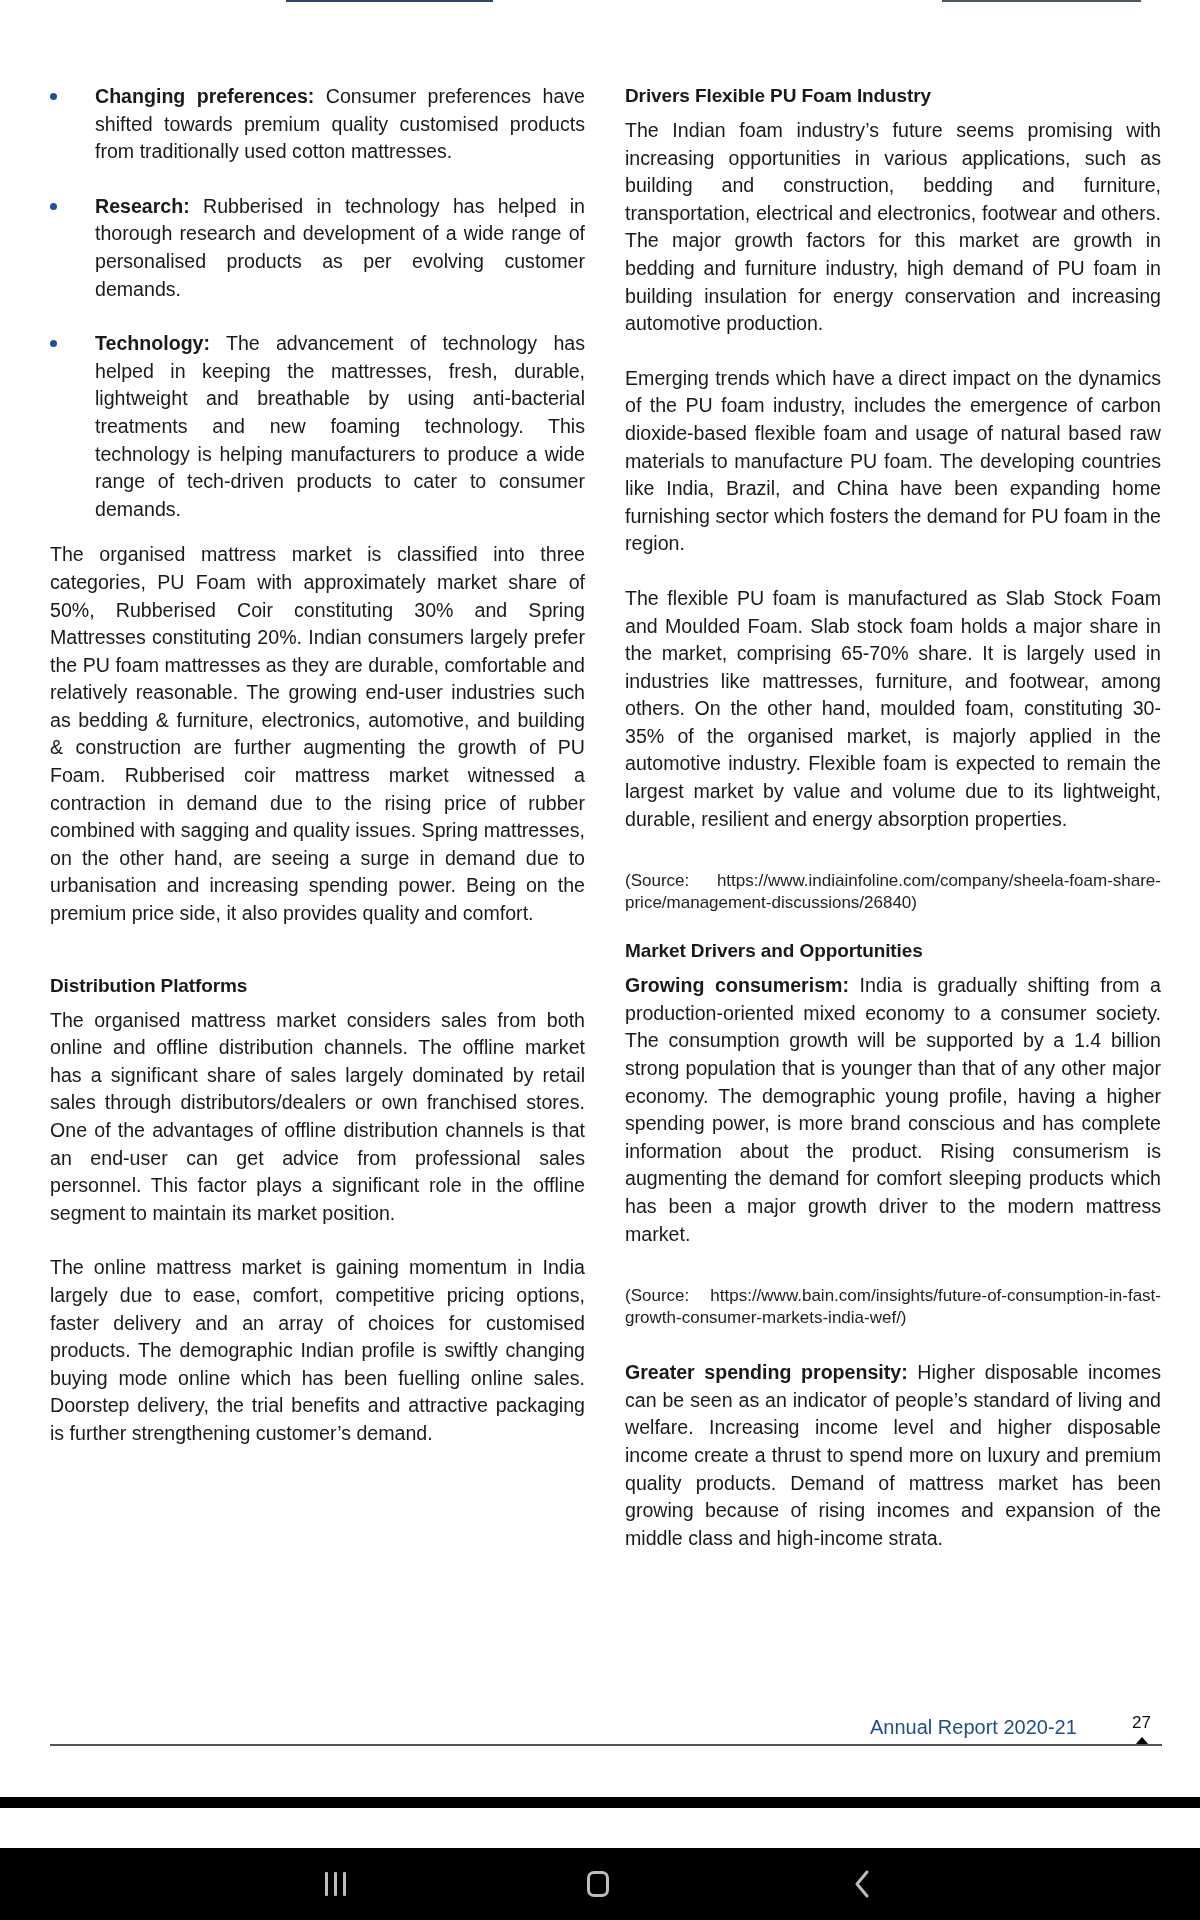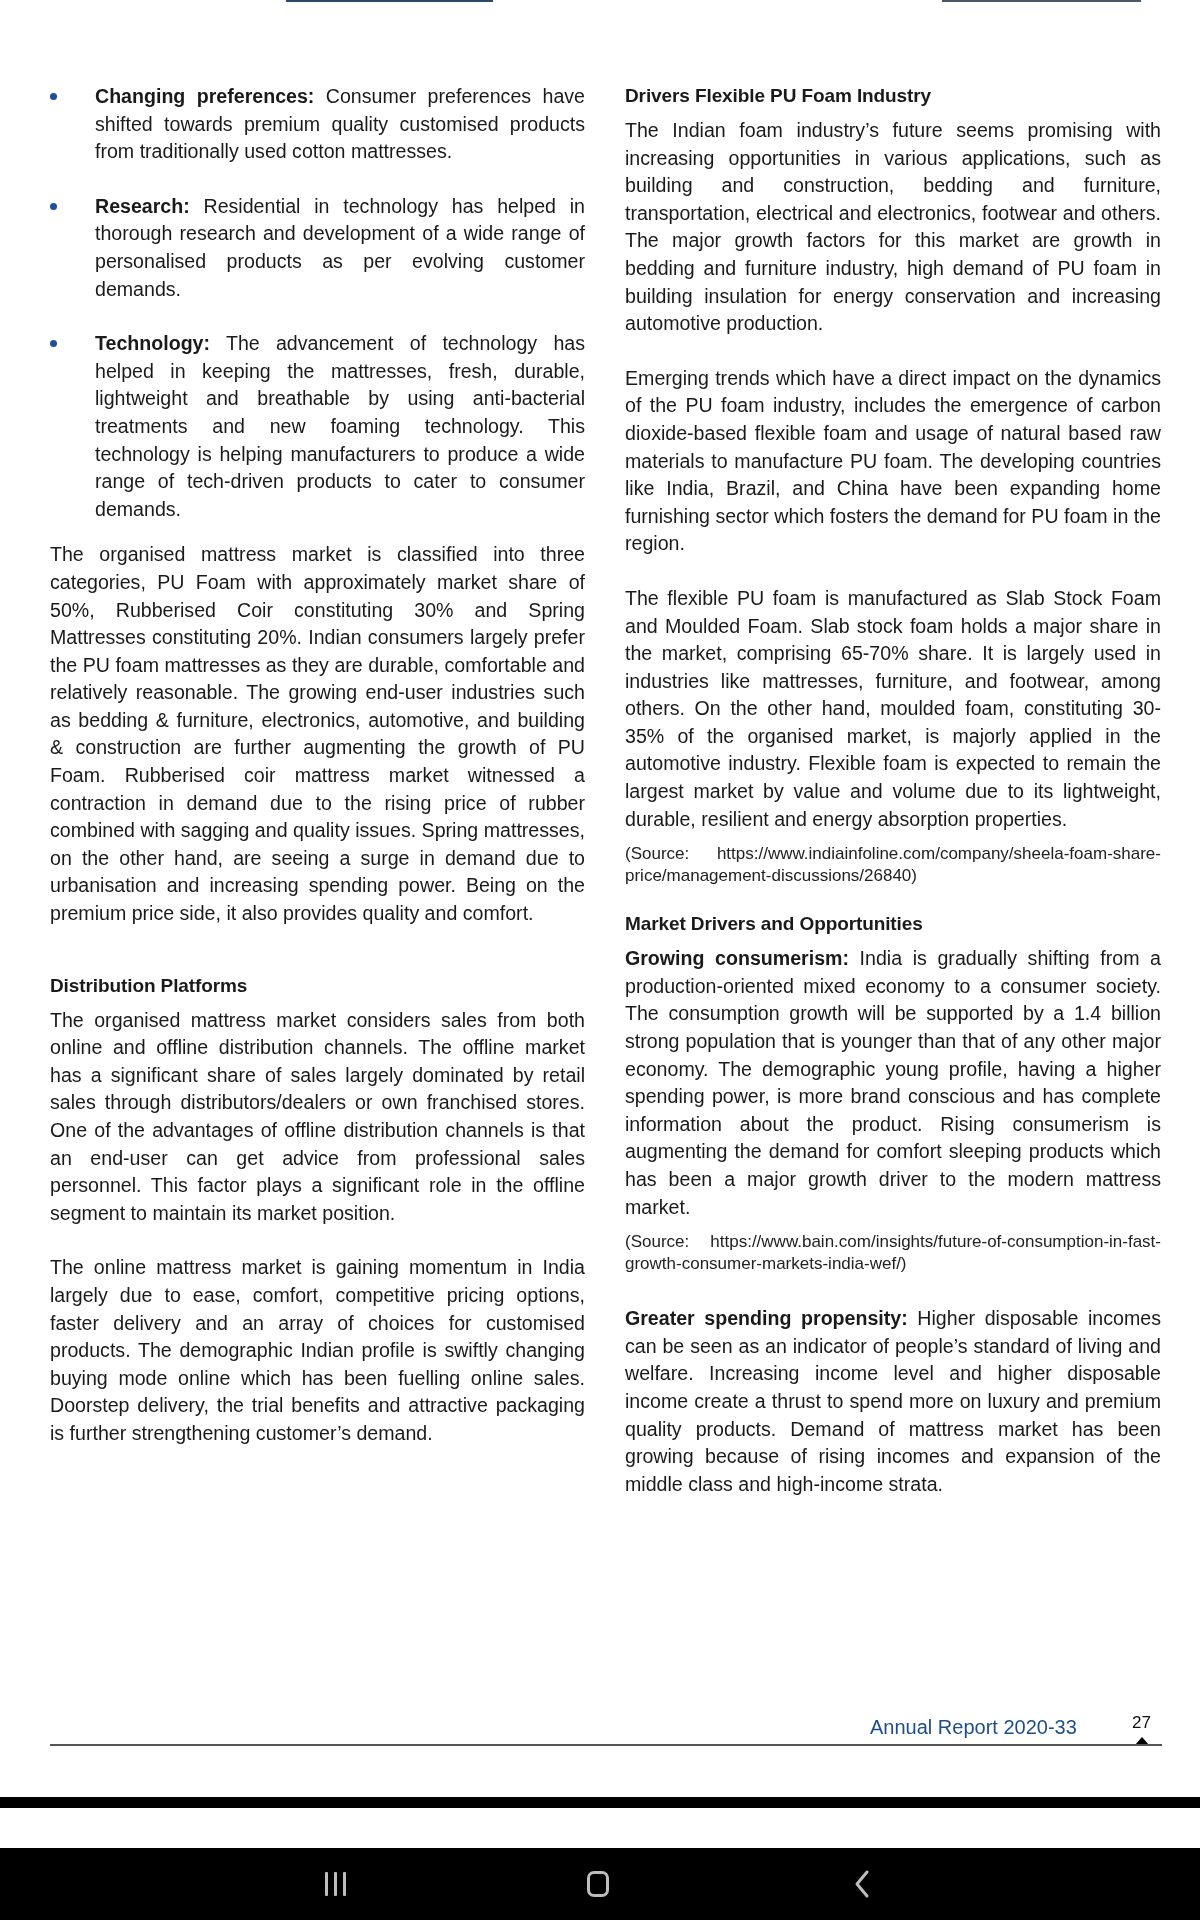--- a/index.html
+++ b/index.html
@@ -16,21 +16,21 @@
 
   p { text-align: justify; text-align-last: left; }
   .heading { font-weight: bold; font-size: 19px; line-height: 26px; margin-bottom: 8px; letter-spacing: -0.1px; }
   .gap { height: 27px; }
   .gap-s { height: 10px; }
   b { font-weight: bold; }
 
   .bullet { position: relative; padding-left: 45px; }
   .bullet .dot { position: absolute; left: 0; top: 10px; width: 7px; height: 7px; border-radius: 50%; background: #1d4f9c; }
 
-  .source { font-size: 17px; line-height: 22px; text-align: justify; text-align-last: left; color: #222; }
+  .source { font-size: 17px; line-height: 22px; text-align: justify; text-align-last: left; color: #222; margin-top: 27px; }
 
   .footer-line { position: absolute; top: 1744px; left: 50px; width: 1112px; height: 2px; background: #555; }
   .footer-title { position: absolute; top: 1716px; left: 870px; font-size: 20px; color: #1f4e86; }
   .page-num { position: absolute; top: 1713px; left: 1132px; font-size: 17px; color: #111; }
   .page-marker { position: absolute; top: 1737px; left: 1135px; width: 0; height: 0; border-left: 7px solid transparent; border-right: 7px solid transparent; border-bottom: 8px solid #000; }
 
   .black-band { position: absolute; top: 1797px; left: 0; width: 1200px; height: 11px; background: #000; }
   .nav-bar { position: absolute; top: 1848px; left: 0; width: 1200px; height: 72px; background: #000; }
   .nav-btn { position: absolute; top: 0; height: 72px; width: 80px; display: flex; align-items: center; justify-content: center; }
   .nav-recent { left: 295px; }
@@ -47,21 +47,21 @@
 <div class="top-rule right"></div>
 
 <div class="col left">
   <div class="bullet">
     <span class="dot"></span>
     <p><b>Changing preferences:</b><span> Consumer preferences have shifted towards premium quality customised products from traditionally used cotton mattresses.</span></p>
   </div>
   <div class="gap"></div>
   <div class="bullet">
     <span class="dot"></span>
-    <p><b>Research:</b><span> Residential in technology has helped in thorough research and development of a wide range of personalised products as per evolving customer demands.</span></p>
+    <p><b>Research:</b><span> Rubberised in technology has helped in thorough research and development of a wide range of personalised products as per evolving customer demands.</span></p>
   </div>
   <div class="gap"></div>
   <div class="bullet">
     <span class="dot"></span>
     <p><b>Technology:</b><span> The advancement of technology has helped in keeping the mattresses, fresh, durable, lightweight and breathable by using anti-bacterial treatments and new foaming technology. This technology is helping manufacturers to produce a wide range of tech-driven products to cater to consumer demands.</span></p>
   </div>
   <div class="gap" style="height:18px"></div>
 
   <p>The organised mattress market is classified into three categories, PU Foam with approximately market share of 50%, Rubberised Coir constituting 30% and Spring Mattresses constituting 20%. Indian consumers largely prefer the PU foam mattresses as they are durable, comfortable and relatively reasonable. The growing end-user industries such as bedding &amp; furniture, electronics, automotive, and building &amp; construction are further augmenting the growth of PU Foam. Rubberised coir mattress market witnessed a contraction in demand due to the rising price of rubber combined with sagging and quality issues. Spring mattresses, on the other hand, are seeing a surge in demand due to urbanisation and increasing spending power. Being on the premium price side, it also provides quality and comfort.</p>
   <div class="gap"></div>
@@ -86,21 +86,21 @@
 
   <div class="heading">Market Drivers and Opportunities</div>
   <p><b>Growing consumerism:</b><span> India is gradually shifting from a production-oriented mixed economy to a consumer society. The consumption growth will be supported by a 1.4 billion strong population that is younger than that of any other major economy. The demographic young profile, having a higher spending power, is more brand conscious and has complete information about the product. Rising consumerism is augmenting the demand for comfort sleeping products which has been a major growth driver to the modern mattress market.</span></p>
   <div class="gap-s"></div>
   <p class="source">(Source: https://www.bain.com/insights/future-of-consumption-in-fast-growth-consumer-markets-india-wef/)</p>
   <div class="gap" style="height:30px"></div>
   <p><b>Greater spending propensity:</b><span> Higher disposable incomes can be seen as an indicator of people’s standard of living and welfare. Increasing income level and higher disposable income create a thrust to spend more on luxury and premium quality products. Demand of mattress market has been growing because of rising incomes and expansion of the middle class and high-income strata.</span></p>
   <div class="gap"></div>
 </div>
 
-<div class="footer-title">Annual Report 2020-33</div>
+<div class="footer-title">Annual Report 2020-21</div>
 <div class="page-num">27</div>
 <div class="page-marker"></div>
 <div class="footer-line"></div>
 
 <div class="black-band"></div>
 
 <div class="nav-bar">
   <div class="nav-btn nav-recent">
     <div class="recent-icon">
         <span></span>

